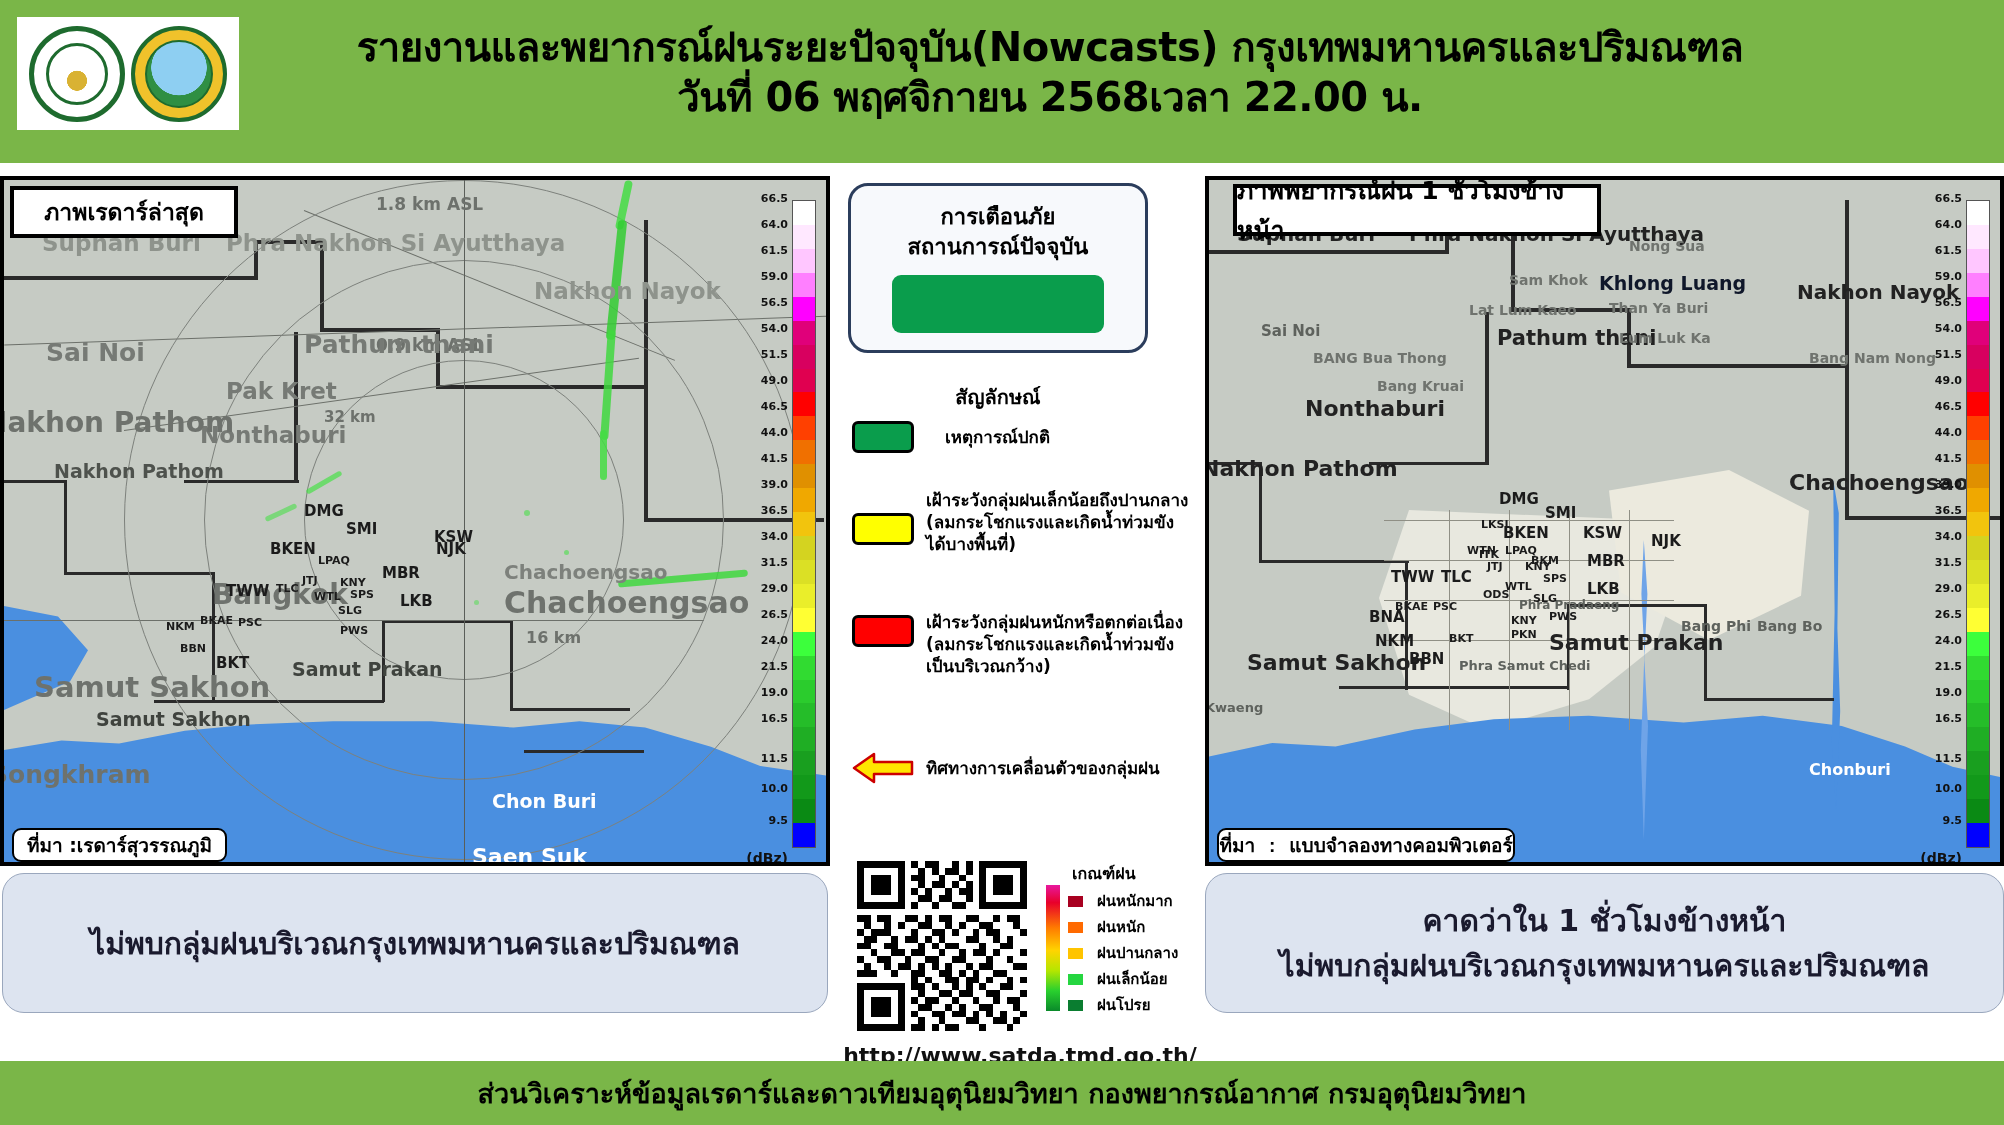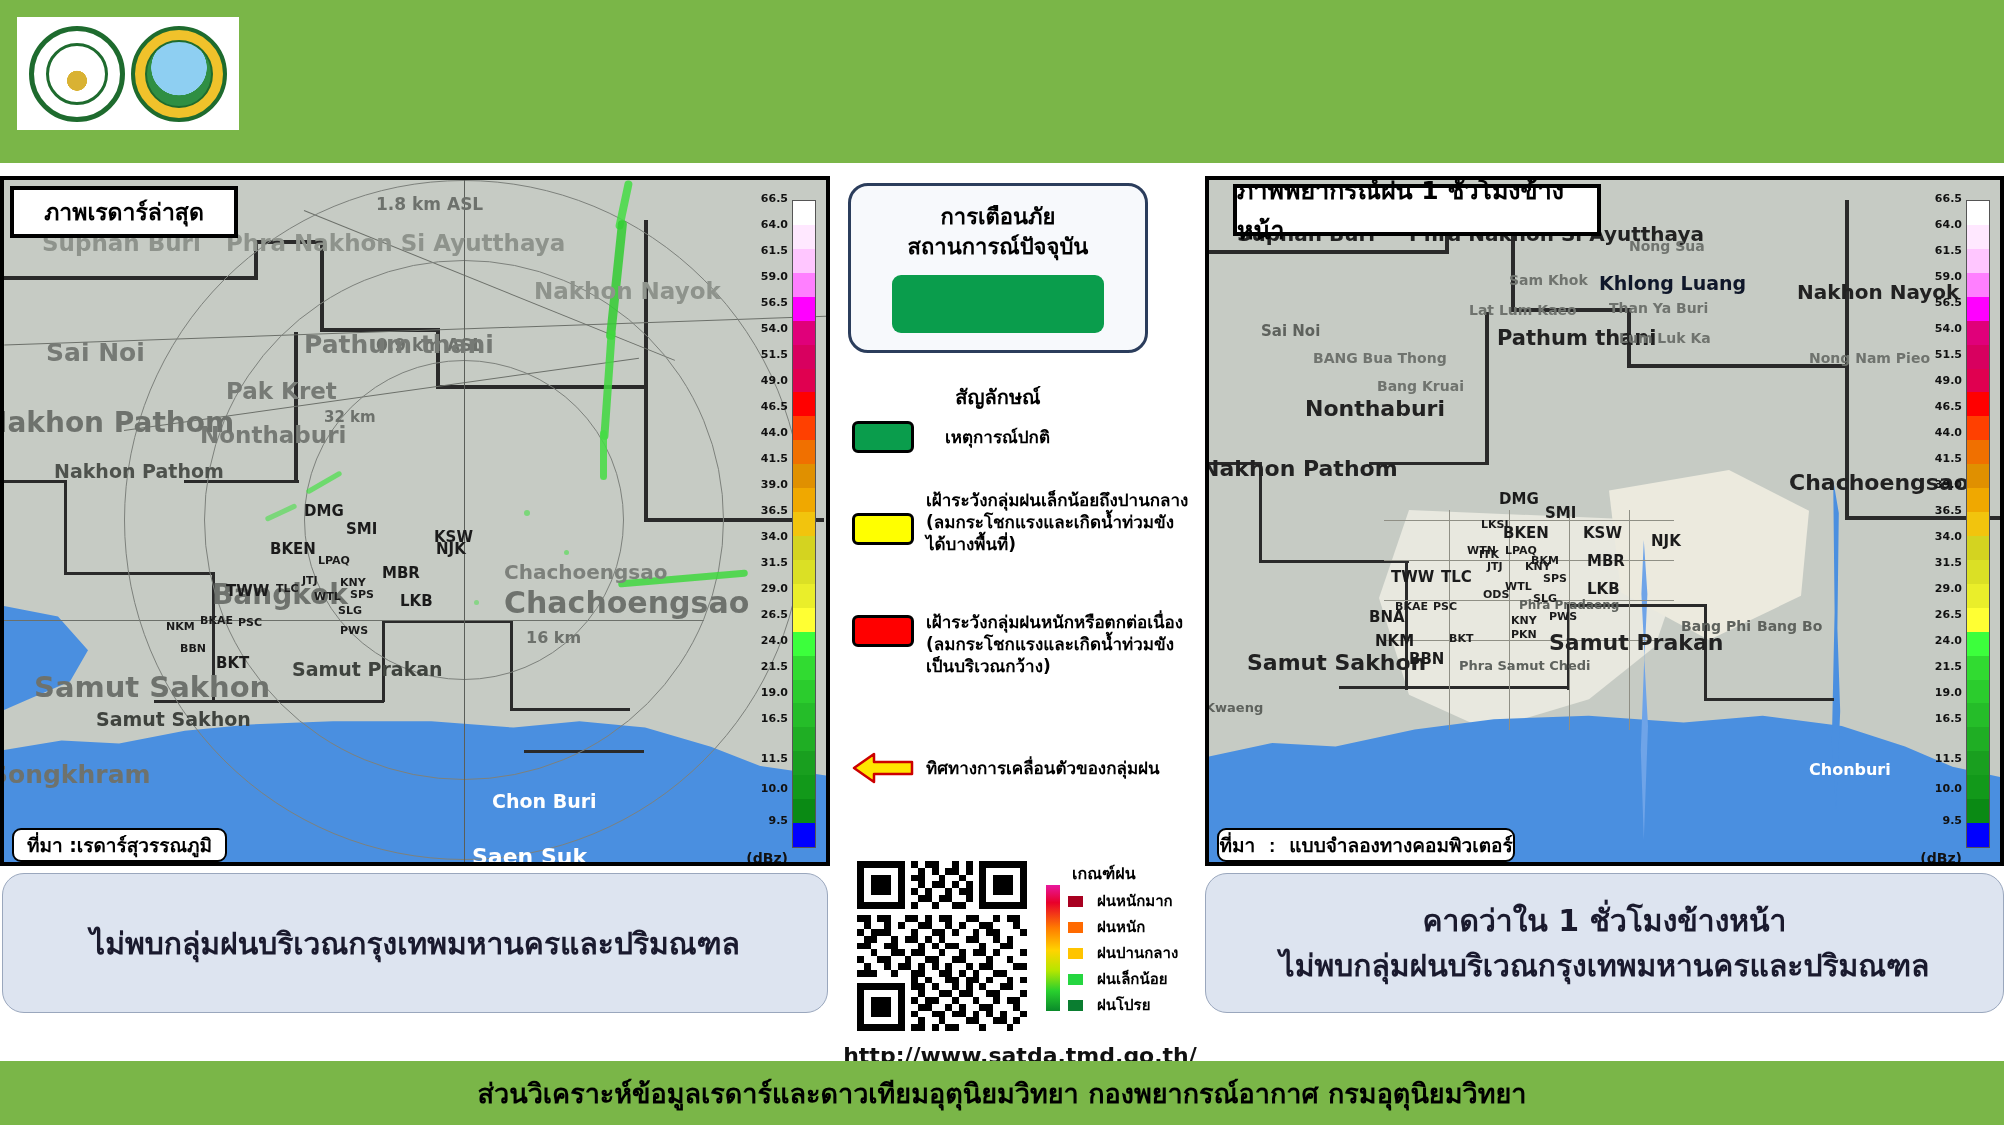--- a/index.html
+++ b/index.html
@@ -195,20 +195,24 @@
 </head>
 <body>
 
 <div id="header">
 
   <div id="logo-box">
     <div class="seal seal1"></div>
     <div class="seal seal2"></div>
   </div>
 
+  <div id="title-wrap">
+    <div id="title-line1">รายงานและพยากรณ์ฝนระยะปัจจุบัน(Nowcasts) กรุงเทพมหานครและปริมณฑล</div>
+    <div id="title-line2">วันที่ 06 พฤศจิกายน 2568เวลา 22.00 น.</div>
+  </div>
 </div>
 
 <div id="body-area">
 
   <div class="map-panel" id="panel-left">
     <div class="map-canvas">
       <div class="land"></div>
 
       <div class="sea" style="height:160px;clip-path:polygon(0% 30%,7% 24%,14% 26%,22% 18%,30% 14%,40% 12%,52% 12%,62% 16%,70% 12%,78% 16%,86% 28%,92% 40%,100% 46%,100% 100%,0% 100%);"></div>
       <div style="position:absolute;left:0;top:400px;width:120px;height:130px;background:#4a8fe0;
@@ -417,21 +421,21 @@
       <div class="maplabel" style="left:420px;top:58px;font-size:14px;color:#6f736e;">Nong Sua</div>
       <div class="maplabel" style="left:300px;top:92px;font-size:14px;color:#6f736e;">Sam Khok</div>
       <div class="maplabel" style="left:390px;top:92px;font-size:19px;color:#0f172a;">Khlong Luang</div>
       <div class="maplabel maplabel-dark" style="left:588px;top:100px;font-size:20px;">Nakhon Nayok</div>
       <div class="maplabel" style="left:260px;top:122px;font-size:14px;color:#6f736e;">Lat Lum Kaeo</div>
       <div class="maplabel" style="left:400px;top:120px;font-size:14px;color:#6f736e;">Than Ya Buri</div>
       <div class="maplabel" style="left:52px;top:142px;font-size:15px;color:#5e625d;">Sai Noi</div>
       <div class="maplabel maplabel-dark" style="left:288px;top:146px;font-size:21px;">Pathum thani</div>
       <div class="maplabel" style="left:410px;top:150px;font-size:14px;color:#6f736e;">Lum Luk Ka</div>
       <div class="maplabel" style="left:104px;top:170px;font-size:14px;color:#6f736e;">BANG Bua Thong</div>
-      <div class="maplabel" style="left:600px;top:170px;font-size:14px;color:#6f736e;">Nong Nam Pieo</div>
+      <div class="maplabel" style="left:600px;top:170px;font-size:14px;color:#6f736e;">Bang Nam Nong</div>
       <div class="maplabel" style="left:168px;top:198px;font-size:14px;color:#6f736e;">Bang Kruai</div>
       <div class="maplabel maplabel-dark" style="left:96px;top:216px;font-size:22px;">Nonthaburi</div>
       <div class="maplabel maplabel-dark" style="left:-8px;top:276px;font-size:22px;">Nakhon Pathom</div>
       <div class="maplabel maplabel-dark" style="left:580px;top:290px;font-size:22px;">Chachoengsao</div>
       <div class="maplabel maplabel-dark" style="left:38px;top:470px;font-size:22px;">Samut Sakhon</div>
       <div class="maplabel maplabel-dark" style="left:340px;top:450px;font-size:22px;">Samut Prakan</div>
       <div class="maplabel" style="left:472px;top:438px;font-size:14px;color:#5e625d;">Bang Phi</div>
       <div class="maplabel" style="left:548px;top:438px;font-size:14px;color:#5e625d;">Bang Bo</div>
       <div class="maplabel" style="left:250px;top:478px;font-size:13px;color:#5e625d;">Phra Samut Chedi</div>
       <div class="maplabel maplabel-dark" style="left:600px;top:580px;font-size:16px;color:#ffffff;">Chonburi</div>

